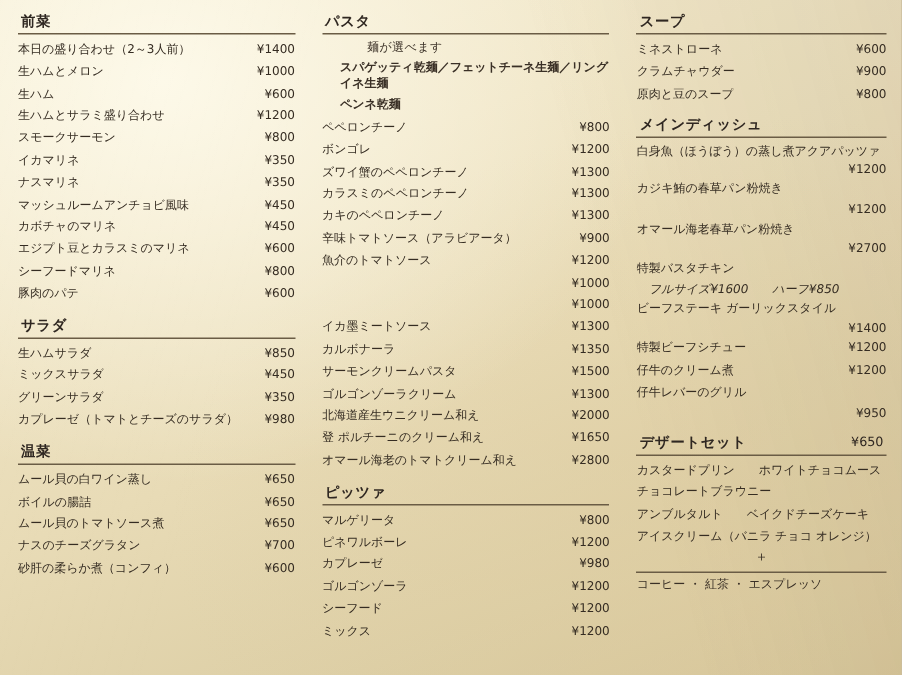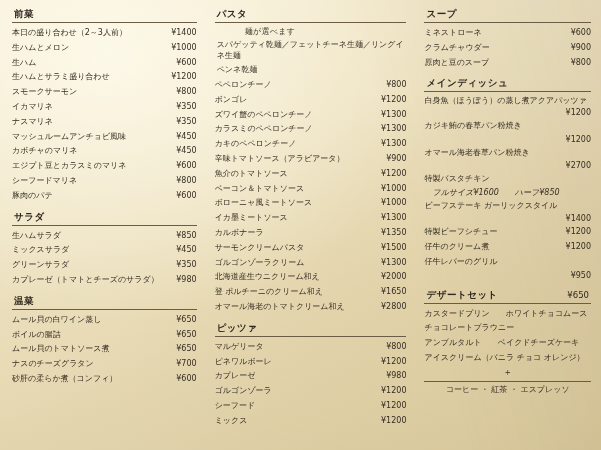--- a/index.html
+++ b/index.html
@@ -76,21 +76,22 @@
     font-size: 8px;
     color: #3a3026;
     padding-left: 30px;
     margin: 1px 0 2px 0;
     letter-spacing: .3px;
   }
   .subnote {
     font-size: 8px;
     color: #3a3026;
     padding-left: 2px;
-    margin: 1px 0 3px 0;
+    margin: 1px 0 3px 10px;
+    font-weight: bold;
   }
   ul.items {
     list-style: none;
     margin: 0;
     padding: 0;
   }
   ul.items li {
     display: flex;
     align-items: baseline;
     font-size: 8px;
@@ -124,21 +125,20 @@
     text-align: center;
     font-size: 9px;
     line-height: 1.2;
     margin: 1px 0 0 0;
   }
   .dessert-foot {
     font-size: 8px;
     border-top: 1px solid #6a5c45;
     margin-top: 3px;
     padding-top: 2px;
-    text-align: center;
   }
 </style>
 </head>
 <body>
 
 <div id="menu-sheet">
   <div class="cols">
 
     <div class="col col-1">
 
@@ -304,26 +304,24 @@
               <span class="nm">辛味トマトソース（アラビアータ）</span>
               <span class="sp"></span>
               <span class="pr">¥900</span>
             </li>
           <li class="tall">
               <span class="nm">魚介のトマトソース</span>
               <span class="sp"></span>
               <span class="pr">¥1200</span>
             </li>
           <li class="tall">
-              <span class="nm">ベーコン＆トマトソース</span>
               <span class="sp"></span>
               <span class="pr">¥1000</span>
             </li>
           <li class="tall">
-              <span class="nm">ボローニャ風ミートソース</span>
               <span class="sp"></span>
               <span class="pr">¥1000</span>
             </li>
           <li class="tall">
               <span class="nm">イカ墨ミートソース</span>
               <span class="sp"></span>
               <span class="pr">¥1300</span>
             </li>
           <li class="tall">
               <span class="nm">カルボナーラ</span>

